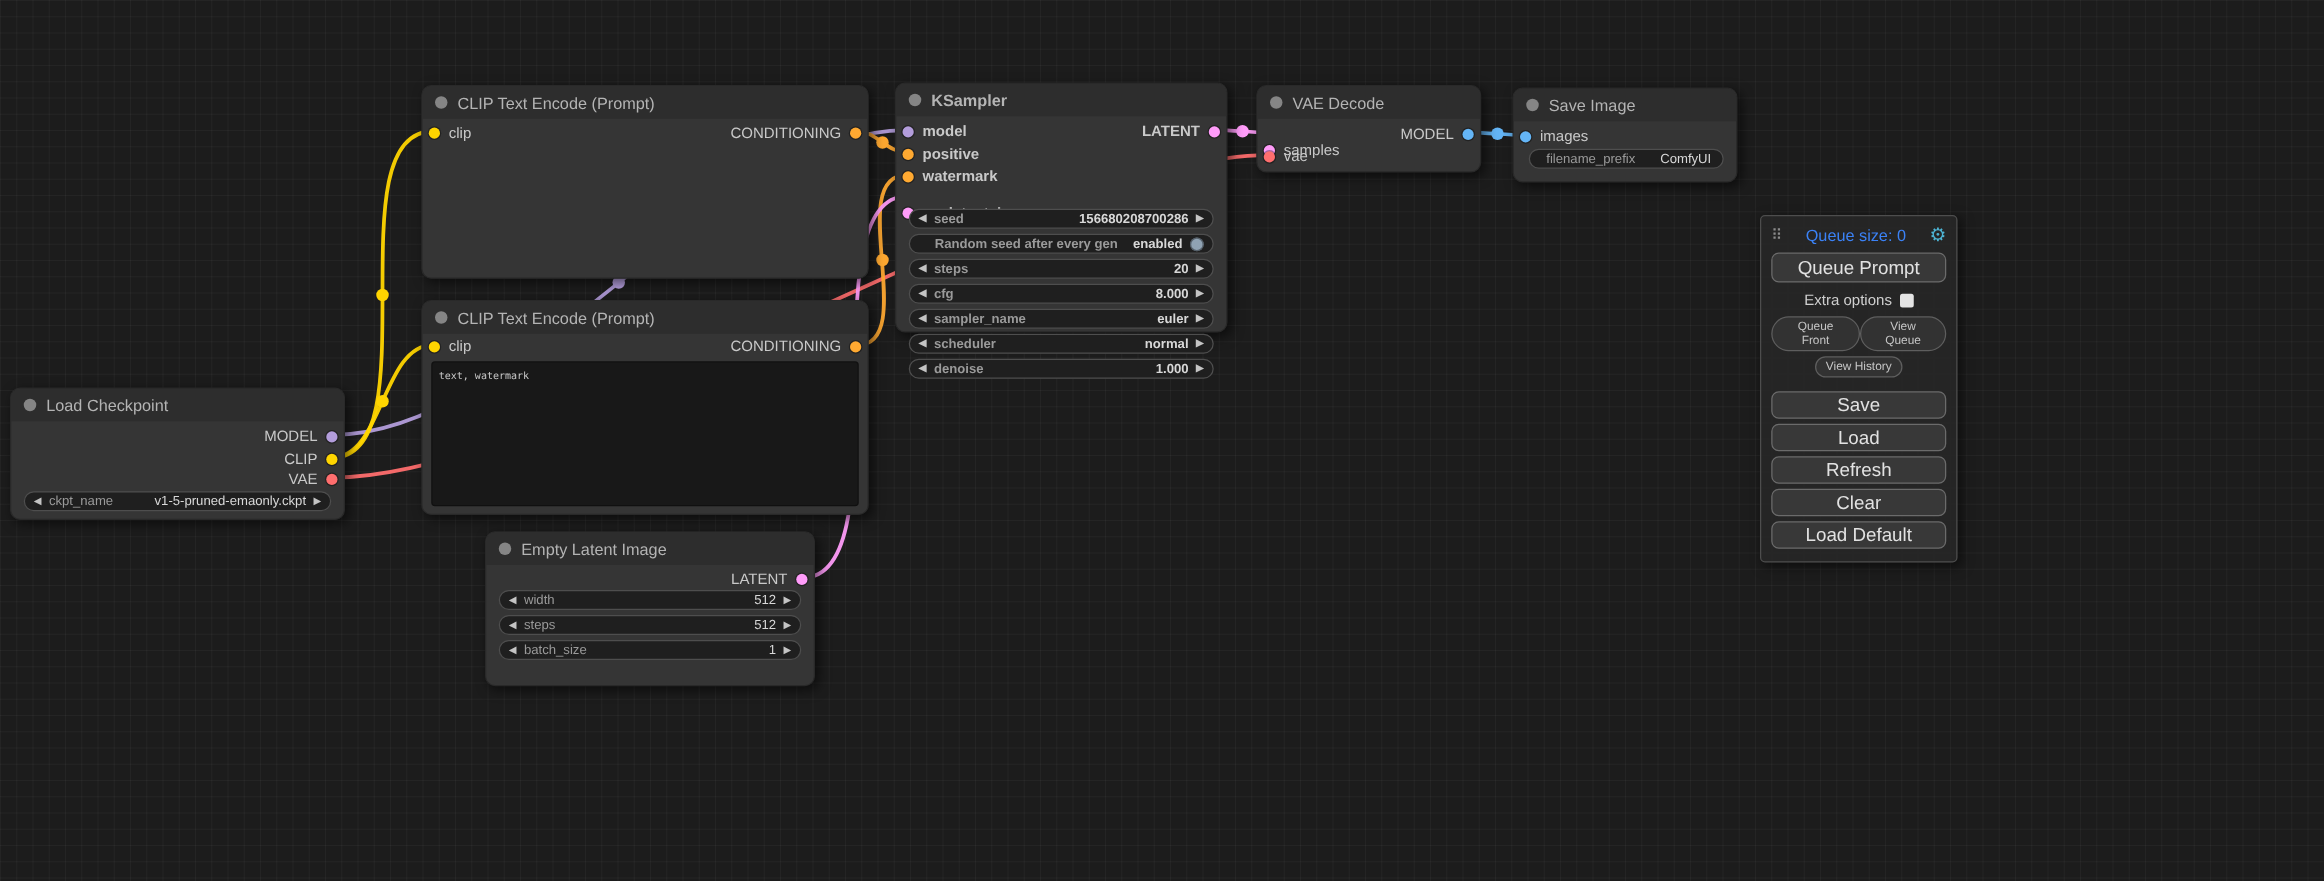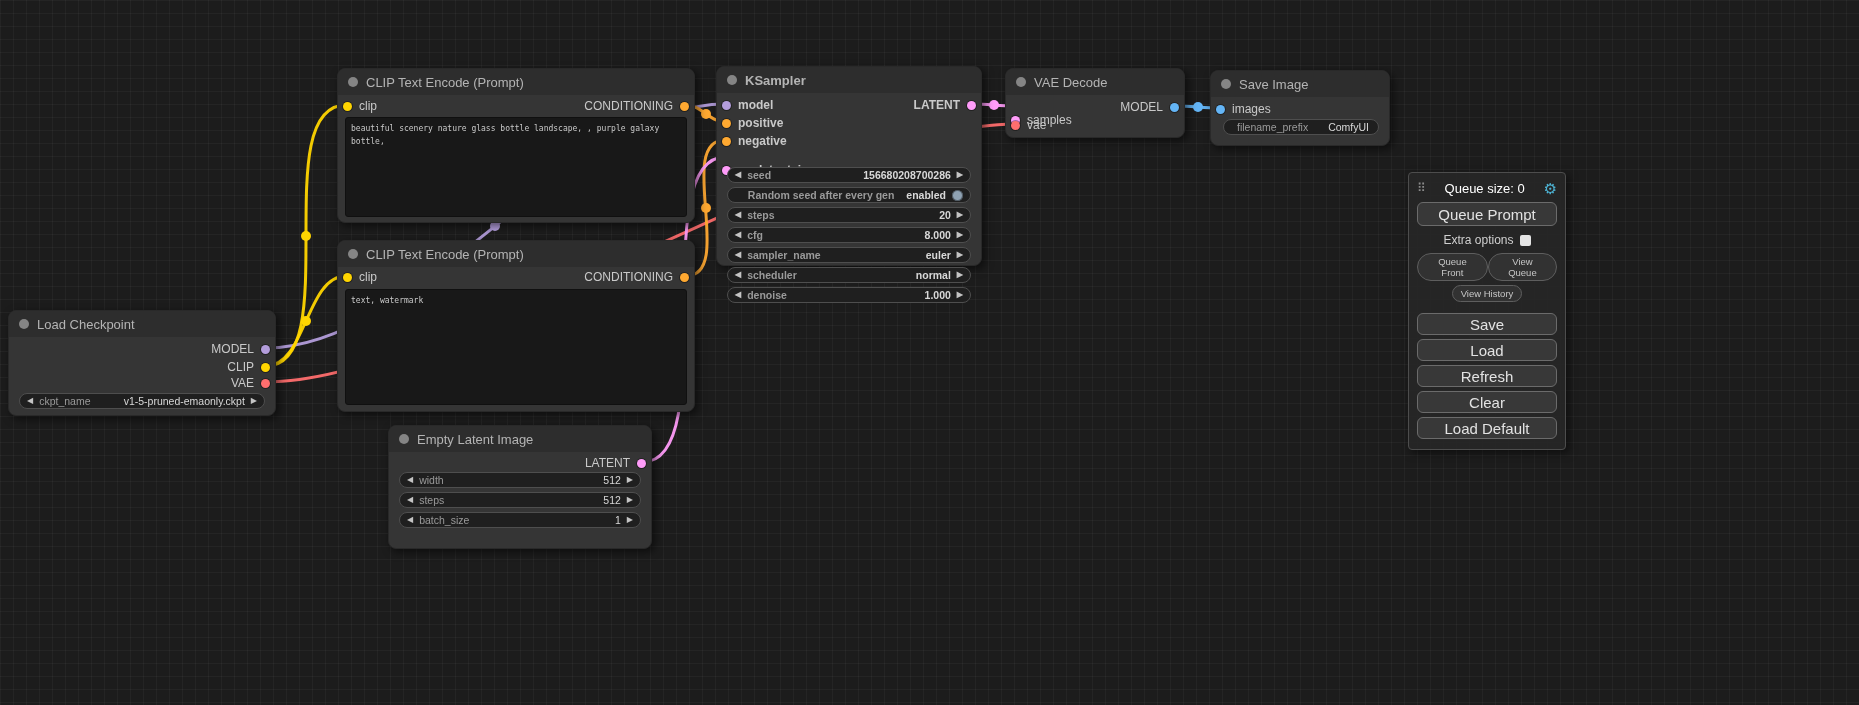--- a/index.html
+++ b/index.html
@@ -45,21 +45,21 @@
   .prompt-box { position:absolute; left:7px; right:7px; background:#181818;
     border:1px solid #101010; border-radius:3px; padding:4px 5px;
     font-family:"DejaVu Sans Mono", monospace; font-size:8px; line-height:13px;
     color:#c9c9c9; white-space:pre-wrap; word-break:break-word; cursor:text; }
 
   #queue-panel { position:absolute; left:1408px; top:172px; width:158px; z-index:3;
     background:rgba(38,38,38,0.97); border:1px solid #4d4d4d; border-radius:4px;
     box-shadow:3px 3px 9px rgba(0,0,0,0.5); padding:4px 8px 10px; }
   .qp-header { display:flex; align-items:center; height:22px; }
   .drag-handle { color:#8a8a8a; font-size:12px; cursor:grab; }
-  .queue-size { flex:1; text-align:center; color:#ffffff; font-size:13px; }
+  .queue-size { flex:1; text-align:center; color:#3b82f6; font-size:13px; }
   .gear { color:#4db3d3; font-size:15px; line-height:1; cursor:pointer; }
   .btn-large { display:block; width:100%; height:22px; background:#383838;
     border:1px solid #6b6b6b; border-radius:6px; color:#e2e2e2; font-size:15px;
     font-family:inherit; margin-top:4px; cursor:pointer; line-height:1; }
   #queue-prompt { height:24px; margin-top:3px; }
   .extra-row { display:flex; align-items:center; justify-content:center; gap:6px;
     margin-top:7px; color:#cfcfcf; font-size:12px; }
   .checkbox { width:11px; height:11px; background:#e4e4e4; border-radius:2px; cursor:pointer; }
   .small-row { display:flex; justify-content:space-between; margin-top:6px; }
   .vh-row { display:flex; justify-content:center; margin-top:4px; }
@@ -125,21 +125,20 @@
       <span>CLIP Text Encode (Prompt)</span>
     </div>
     <div class="slot in" style="top:32px;">
       <span class="slot-dot dot-clip"></span>
       <span>clip</span>
     </div>
     <div class="slot out" style="top:32px;">
       <span>CONDITIONING</span>
       <span class="slot-dot dot-cond"></span>
     </div>
-    <div class="prompt-box" style="top:48px; height:100px;">beautiful scenery nature glass bottle landscape, , purple galaxy bottle,</div>
   </div>
 
   <div class="node" style="left:337px; top:240px; width:358px; height:172px;">
     <div class="node-title">
       <span class="title-dot"></span>
       <span>CLIP Text Encode (Prompt)</span>
     </div>
     <div class="slot in" style="top:31px;">
       <span class="slot-dot dot-clip"></span>
       <span>clip</span>
@@ -192,21 +191,21 @@
     <div class="slot out" style="top:33px;">
       <span>LATENT</span>
       <span class="slot-dot dot-latent"></span>
     </div>
     <div class="slot in" style="top:51px;text-align:right;">
       <span class="slot-dot dot-cond"></span>
       <span>positive</span>
     </div>
     <div class="slot in" style="top:69px;">
       <span class="slot-dot dot-cond"></span>
-      <span>negative</span>
+      <span>watermark</span>
     </div>
     <div class="slot in" style="top:98px;gap:28px;">
       <span class="slot-dot dot-latent"></span>
       <span>latent_image</span>
     </div>
 
     <div class="widget" style="top:100px;">
       <span class="arrow">◀</span>
       <span class="wlabel">seed</span>
       <span class="wvalue">156680208700286</span>

